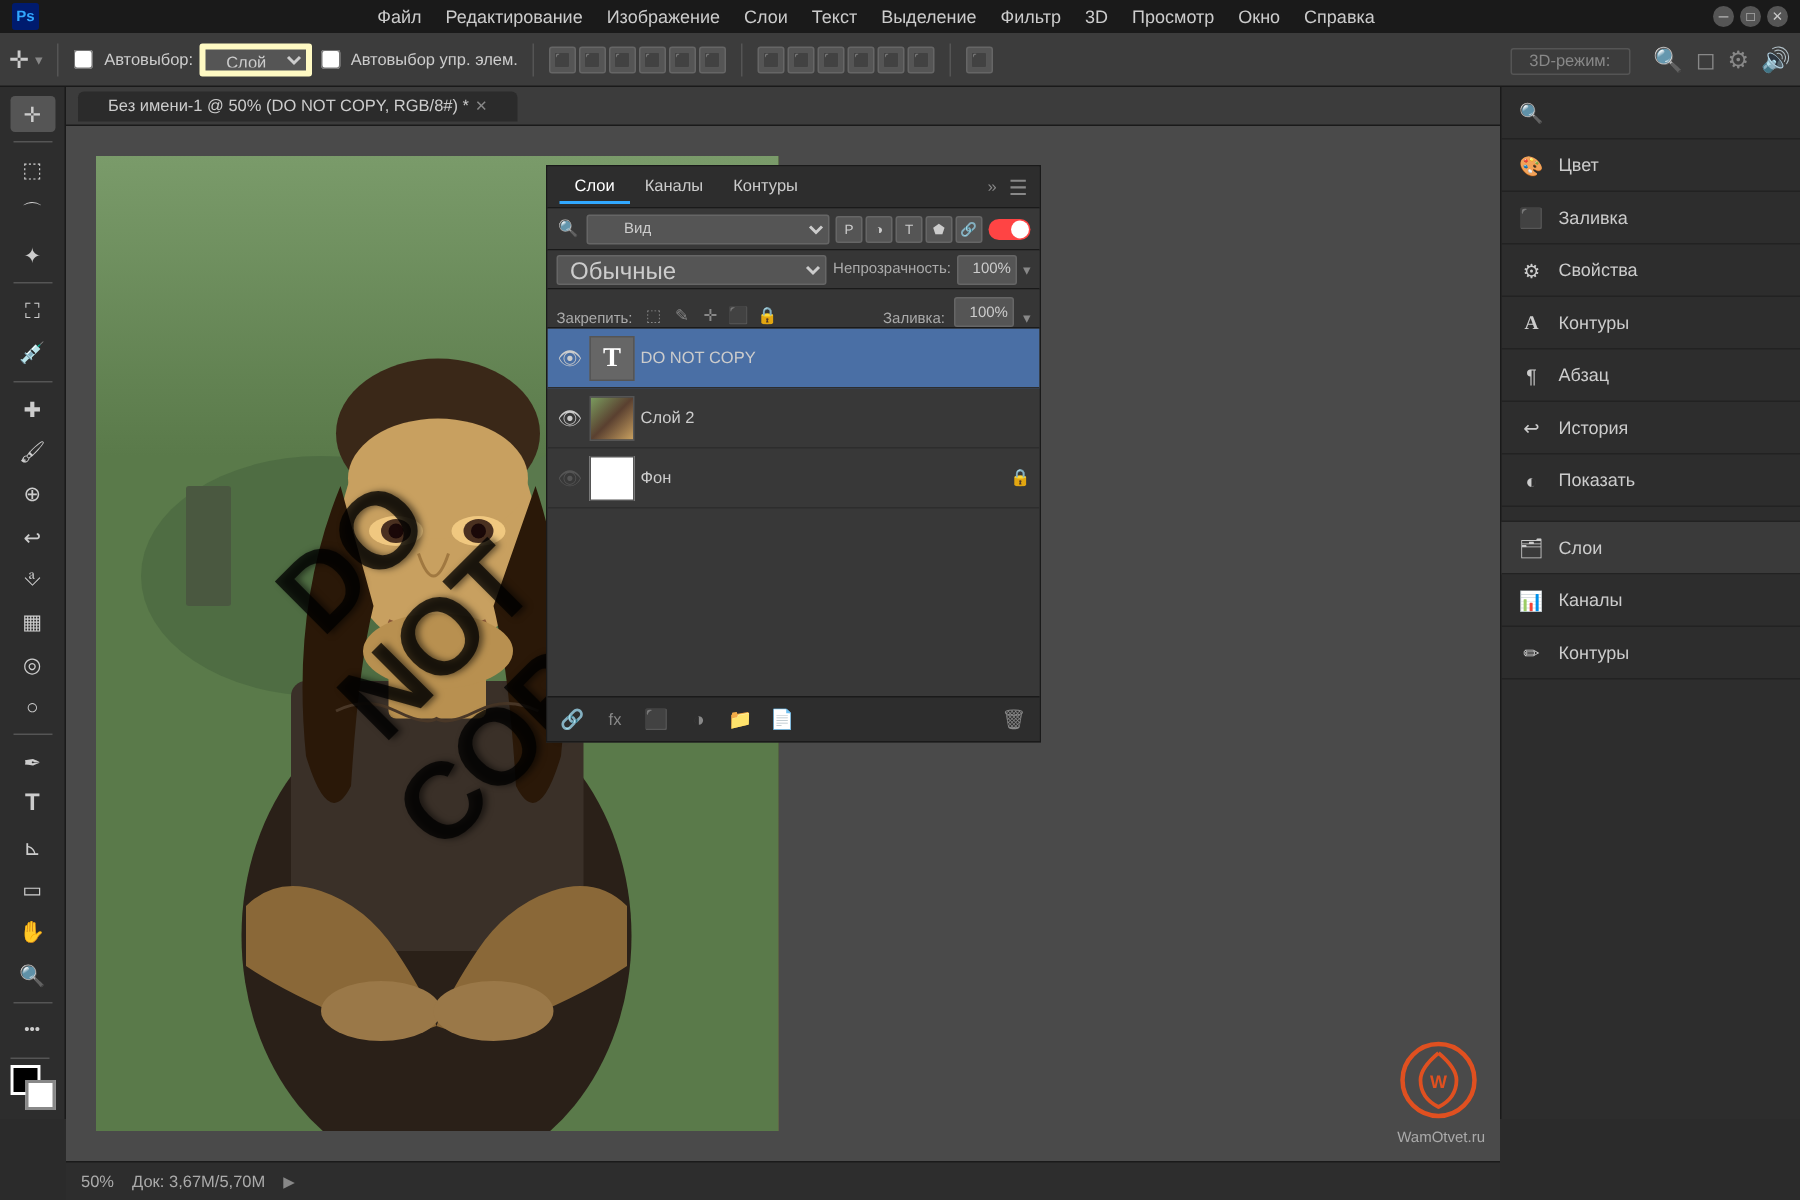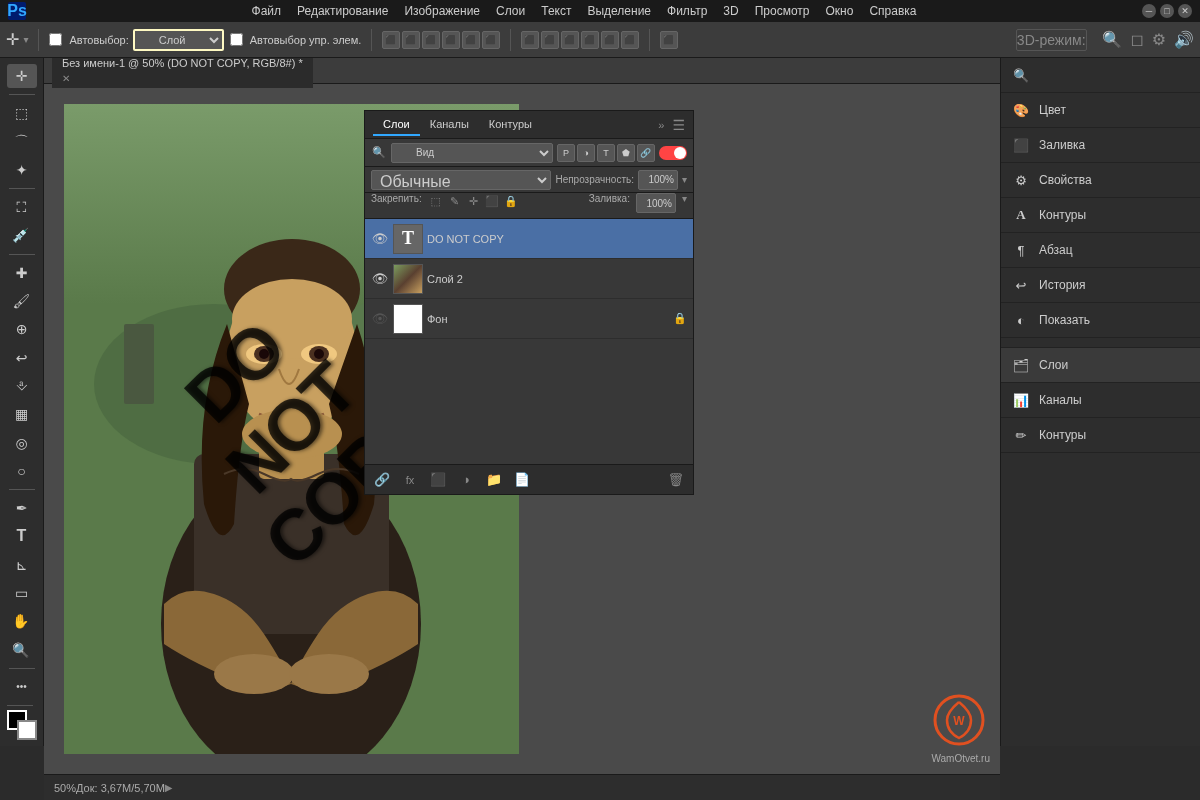--- a/index.html
+++ b/index.html
@@ -1,69 +1,69 @@
 <!DOCTYPE html>
 <html><head>
   <meta charset="utf-8">
   <style>
     * { margin: 0; padding: 0; box-sizing: border-box; }
     body { width: 1200px; height: 800px; background: #2b2b2b; font-family: 'Segoe UI', Arial, sans-serif; font-size: 12px; color: #ccc; overflow: hidden; }
 
     
     #title-bar { width: 100%; height: 22px; background: #1a1a1a; display: flex; align-items: center; justify-content: space-between; padding: 0 8px; }
     #title-bar-left { display: flex; align-items: center; gap: 6px; }
-    #title-bar-ps-icon { width: 18px; height: 18px; background: #001b6e; color: #31a8ff; font-size: 16px; font-weight: bold; display: flex; align-items: center; justify-content: center; border-radius: 2px; }
+    #title-bar-ps-icon { width: 18px; height: 18px; background: #001b6e; color: #31a8ff; font-size: 10px; font-weight: bold; display: flex; align-items: center; justify-content: center; border-radius: 2px; }
     #title-bar-menu { display: flex; gap: 2px; }
     .menu-item { padding: 2px 7px; color: #ccc; font-size: 12px; cursor: pointer; border-radius: 2px; }
     #title-bar-controls { display: flex; gap: 4px; }
     .win-btn { width: 14px; height: 14px; border-radius: 50%; display: flex; align-items: center; justify-content: center; font-size: 9px; cursor: pointer; }
     .win-btn-min { background: #555; }
     .win-btn-max { background: #555; }
     .win-btn-close { background: #555; }
 
     
     #toolbar { width: 100%; height: 36px; background: #3c3c3c; display: flex; align-items: center; padding: 0 6px; gap: 6px; border-bottom: 1px solid #1a1a1a; }
     .toolbar-item { display: flex; align-items: center; gap: 4px; font-size: 11px; color: #ccc; }
-    .toolbar-dropdown { background: #555; border: 2px solid #fef9c3; color: #ccc; padding: 2px 20px; font-size: 11px; border-radius: 2px; height: 22px; }
+    .toolbar-dropdown { background: #555; border: 4px solid #fef9c3; color: #ccc; padding: 2px 10px; font-size: 11px; border-radius: 2px; height: 22px; }
     .toolbar-checkbox { margin-right: 3px; }
     .toolbar-separator { width: 1px; height: 22px; background: #555; margin: 0 4px; }
     .align-icons { display: flex; gap: 2px; }
     .align-icon { width: 18px; height: 18px; background: #555; border: 1px solid #666; border-radius: 2px; display: flex; align-items: center; justify-content: center; font-size: 9px; cursor: pointer; }
-    .toolbar-3d { background: #3c3c3c; color: #888; font-size: 14px; padding: 2px 0; border: 1px solid #555; border-radius: 2px; }
+    .toolbar-3d { background: #3c3c3c; color: #888; font-size: 11px; padding: 2px 12px; border: 1px solid #555; border-radius: 2px; }
 
     
     #main { display: flex; width: 100%; height: calc(800px - 22px - 28px - 36px - 26px); }
 
     
     #tools-panel { width: 44px; background: #2d2d2d; border-right: 1px solid #1a1a1a; display: flex; flex-direction: column; align-items: center; padding: 6px 0; gap: 4px; }
     .tool-btn { width: 30px; height: 30px; background: transparent; border: none; border-radius: 3px; display: flex; align-items: center; justify-content: center; cursor: pointer; color: #ccc; font-size: 14px; }
     .tool-btn.active { background: #555; }
     .tool-separator { width: 26px; height: 1px; background: #555; margin: 2px 0; }
     .tool-fg-bg { width: 30px; height: 30px; position: relative; margin-top: 4px; }
     .tool-fg { width: 20px; height: 20px; background: #000; border: 2px solid #fff; position: absolute; top: 0; left: 0; }
     .tool-bg { width: 20px; height: 20px; background: #fff; border: 2px solid #888; position: absolute; bottom: 0; right: 0; }
 
     
     #canvas-area { flex: 1; background: #4a4a4a; display: flex; flex-direction: column; overflow: hidden; position: relative; }
     #canvas-tabs { height: 26px; background: #3c3c3c; display: flex; align-items: center; padding: 0 8px; border-bottom: 1px solid #1a1a1a; }
-    .canvas-tab { display: flex; align-items: flex-start; gap: 4px; padding: 4px 10px; background: #2b2b2b; border-radius: 4px 4px 0 0; font-size: 11px; color: #ccc; cursor: pointer; flex-direction: column; }
+    .canvas-tab { display: flex; align-items: flex-start; gap: 4px; padding: 4px 20px; background: #2b2b2b; border-radius: 4px 4px 0 0; font-size: 11px; color: #ccc; cursor: pointer; }
     .canvas-tab-close { font-size: 10px; color: #888; cursor: pointer; }
     #canvas-viewport { flex: 1; display: flex; align-items: flex-start; justify-content: flex-start; padding: 20px; overflow: hidden; position: relative; }
     #canvas-content { position: relative; }
 
     
     #mona-canvas { width: 455px; height: 650px; position: relative; overflow: hidden; background: #6b7c4a; }
     .mona-image { width: 100%; height: 100%; background: linear-gradient(160deg, #7a9b5e 0%, #5a7a3e 20%, #8a9b60 35%, #6b8a50 50%, #4a6a35 60%, #3a5025 70%, #5a4a30 80%, #6a5535 90%, #7a6040 100%); position: relative; }
 
     
     #watermark { position: absolute; top: 0; left: 0; width: 100%; height: 100%; display: flex; align-items: center; justify-content: center; pointer-events: none; }
     #watermark-text { font-size: 72px; font-weight: 900; color: rgba(0,0,0,0.75); transform: rotate(-45deg); white-space: nowrap; font-family: Arial Black, Arial, sans-serif; text-shadow: 2px 2px 4px rgba(0,0,0,0.5); letter-spacing: -2px; line-height: 1.1; text-align: center; }
 
     
-    #status-bar { width: 100%; height: 26px; background: #2d2d2d; border-top: 1px solid #1a1a1a; display: flex; align-items: center; padding: 0 10px; font-size: 11px; color: #aaa; }
+    #status-bar { width: 100%; height: 26px; background: #2d2d2d; border-top: 1px solid #1a1a1a; display: flex; align-items: center; padding: 0 10px; gap: 12px; font-size: 11px; color: #aaa; }
 
     
     #right-panel { width: 200px; background: #2d2d2d; border-left: 1px solid #1a1a1a; display: flex; flex-direction: column; }
     .right-panel-item { display: flex; align-items: center; gap: 8px; padding: 7px 10px; border-bottom: 1px solid #222; cursor: pointer; }
     .right-panel-icon { width: 20px; height: 20px; display: flex; align-items: center; justify-content: center; font-size: 13px; }
     .right-panel-label { font-size: 12px; color: #ccc; }
     .right-panel-active { background: #3a3a3a; }
 
     
     #layers-panel { position: absolute; left: 44px; bottom: 26px; width: 330px; height: 385px; background: #323232; border: 1px solid #1a1a1a; z-index: 10; display: flex; flex-direction: column; }
@@ -84,21 +84,21 @@
     .filter-toggle-knob { width: 12px; height: 12px; background: #fff; border-radius: 50%; position: absolute; right: 1px; top: 1px; }
 
     
     #blend-bar { height: 26px; display: flex; align-items: center; padding: 0 6px; gap: 4px; border-bottom: 1px solid #1a1a1a; background: #363636; }
     .blend-dropdown { background: #555; border: 1px solid #666; color: #ccc; padding: 1px 4px; font-size: 16px; border-radius: 2px; height: 20px; flex: 1; }
     .opacity-label { font-size: 10px; color: #aaa; }
     .opacity-input { width: 40px; background: #555; border: 1px solid #666; color: #ccc; padding: 1px 3px; font-size: 10px; border-radius: 2px; height: 20px; text-align: right; }
     .opacity-arrow { font-size: 10px; color: #888; }
 
     
-    #lock-bar { height: 26px; display: flex; align-items: flex-start; padding: 0 6px; gap: 6px; border-bottom: 1px solid #1a1a1a; background: #363636; }
+    #lock-bar { height: 26px; display: flex; align-items: flex-end; padding: 0 6px; gap: 6px; border-bottom: 1px solid #1a1a1a; background: #363636; }
     .lock-label { font-size: 10px; color: #aaa; }
     .lock-icons { display: flex; gap: 3px; }
     .lock-icon { width: 16px; height: 16px; display: flex; align-items: center; justify-content: center; font-size: 11px; color: #888; cursor: pointer; }
     .fill-label { font-size: 10px; color: #aaa; margin-left: auto; }
     .fill-input { width: 40px; background: #555; border: 1px solid #666; color: #ccc; padding: 1px 3px; font-size: 10px; border-radius: 2px; height: 20px; text-align: right; }
 
     
     #layers-list { flex: 1; overflow-y: auto; background: #383838; }
     .layer-item { display: flex; align-items: center; padding: 4px 6px; border-bottom: 1px solid #2d2d2d; height: 40px; cursor: pointer; gap: 4px; }
     .layer-item.active { background: #4a6fa5; }

